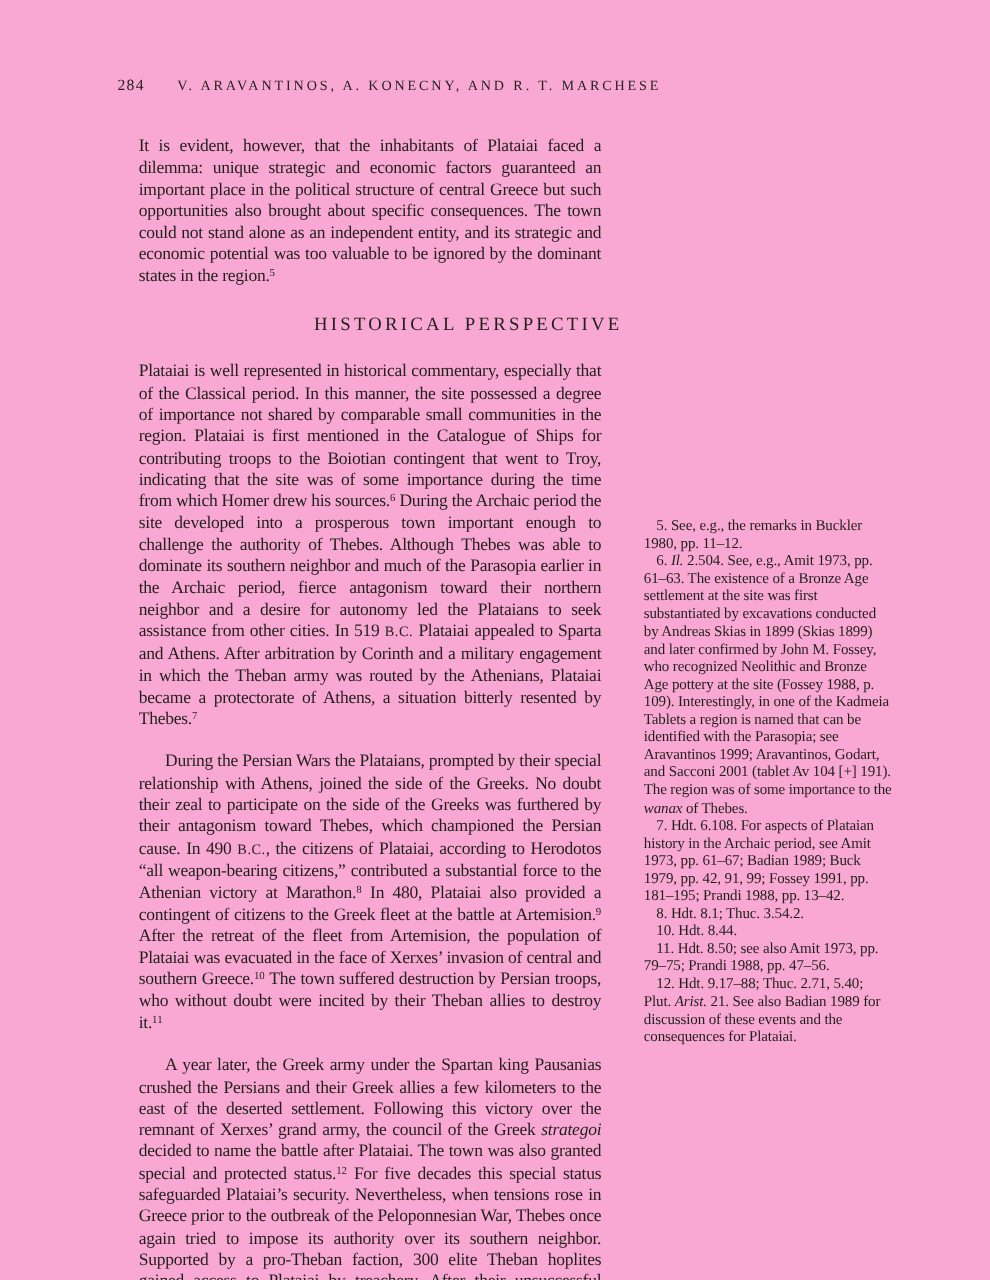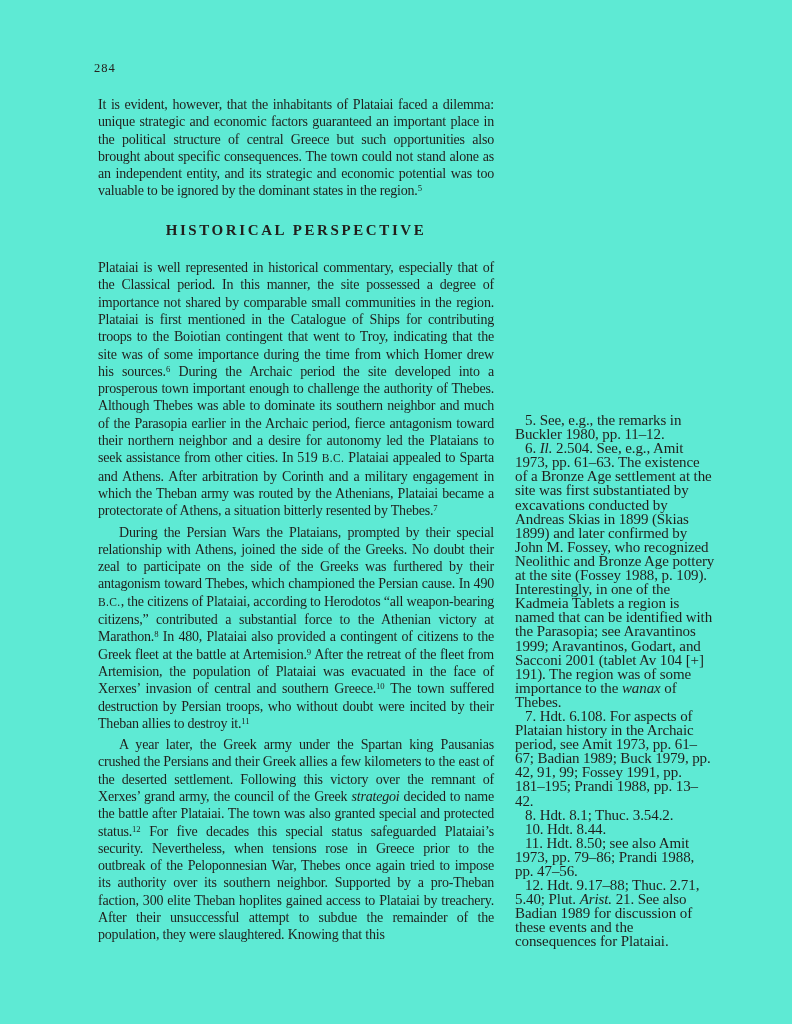--- a/index.html
+++ b/index.html
@@ -4,21 +4,21 @@
 <style>
   html, body {
     margin: 0;
     padding: 0;
     background: #ffffff;
   }
   .page {
     position: relative;
     width: 792px;
     height: 1024px;
-    background: #5eead4;
+    background: #f9a8d4;
     font-family: "Liberation Serif", "DejaVu Serif", serif;
     color: #211f1c;
     overflow: hidden;
   }
   .running-header {
     position: absolute;
     top: 61px;
     left: 94px;
     display: flex;
     align-items: baseline;
@@ -39,39 +39,39 @@
     position: absolute;
     left: 94px;
     top: 92px;
     width: 404px;
     font-size: 14px;
     line-height: 17.3px;
     text-align: justify;
     letter-spacing: -0.2px;
   }
   .para {
-    margin: 4px;
+    margin: 17px;
     padding: 0;
   }
   .para.indent {
     text-indent: 21px;
   }
   .section-heading {
     font-size: 15px;
-    font-weight: bold;
+    font-weight: normal;
     letter-spacing: 2.6px;
     margin: 22px 0 20px 0;
-    text-align: center;
+    text-align: right;
   }
   .footnote-column {
     position: absolute;
     left: 515px;
     top: 413px;
     width: 200px;
-    font-size: 15px;
+    font-size: 12px;
     line-height: 14.1px;
     text-align: left;
     letter-spacing: -0.1px;
   }
   .footnote {
     margin: 0;
     padding: 0;
     text-indent: 10px;
   }
   .i { font-style: italic; text-align: right; }
@@ -87,33 +87,34 @@
     font-family: Liberation Serif, serif;
   }
 </style>
 </head>
 <body>
 
 <div class="page">
 
   <header class="running-header">
     <span class="pagenum">284</span>
+    <span class="running-head">V. ARAVANTINOS, A. KONECNY, AND R. T. MARCHESE</span>
   </header>
 
   <main class="text-column">
     <p class="para"><span>It is evident, however, that the inhabitants of Plataiai faced a dilemma: unique strategic and economic factors guaranteed an important place in the political structure of central Greece but such opportunities also brought about specific consequences. The town could not stand alone as an independent entity, and its strategic and economic potential was too valuable to be ignored by the dominant states in the region.</span><span class="sup">5</span></p>
     <h2 class="section-heading">HISTORICAL PERSPECTIVE</h2>
     <p class="para"><span>Plataiai is well represented in historical commentary, especially that of the Classical period. In this manner, the site possessed a degree of importance not shared by comparable small communities in the region. Plataiai is first mentioned in the Catalogue of Ships for contributing troops to the Boiotian contingent that went to Troy, indicating that the site was of some importance during the time from which Homer drew his sources.</span><span class="sup">6</span><span> During the Archaic period the site developed into a prosperous town important enough to challenge the authority of Thebes. Although Thebes was able to dominate its southern neighbor and much of the Parasopia earlier in the Archaic period, fierce antagonism toward their northern neighbor and a desire for autonomy led the Plataians to seek assistance from other cities. In 519 </span><span class="sc">B.C.</span><span> Plataiai appealed to Sparta and Athens. After arbitration by Corinth and a military engagement in which the Theban army was routed by the Athenians, Plataiai became a protectorate of Athens, a situation bitterly resented by Thebes.</span><span class="sup">7</span></p>
     <p class="para indent"><span>During the Persian Wars the Plataians, prompted by their special relationship with Athens, joined the side of the Greeks. No doubt their zeal to participate on the side of the Greeks was furthered by their antagonism toward Thebes, which championed the Persian cause. In 490 </span><span class="sc">B.C.</span><span>, the citizens of Plataiai, according to Herodotos “all weapon-bearing citizens,” contributed a substantial force to the Athenian victory at Marathon.</span><span class="sup">8</span><span> In 480, Plataiai also provided a contingent of citizens to the Greek fleet at the battle at Artemision.</span><span class="sup">9</span><span> After the retreat of the fleet from Artemision, the population of Plataiai was evacuated in the face of Xerxes’ invasion of central and southern Greece.</span><span class="sup">10</span><span> The town suffered destruction by Persian troops, who without doubt were incited by their Theban allies to destroy it.</span><span class="sup">11</span></p>
     <p class="para indent"><span>A year later, the Greek army under the Spartan king Pausanias crushed the Persians and their Greek allies a few kilometers to the east of the deserted settlement. Following this victory over the remnant of Xerxes’ grand army, the council of the Greek </span><span class="i">strategoi</span><span> decided to name the battle after Plataiai. The town was also granted special and protected status.</span><span class="sup">12</span><span> For five decades this special status safeguarded Plataiai’s security. Nevertheless, when tensions rose in Greece prior to the outbreak of the Peloponnesian War, Thebes once again tried to impose its authority over its southern neighbor. Supported by a pro-Theban faction, 300 elite Theban hoplites gained access to Plataiai by treachery. After their unsuccessful attempt to subdue the remainder of the population, they were slaughtered. Knowing that this</span></p>
   </main>
 
   <aside class="footnote-column">
     <p class="footnote"><span>5. See, e.g., the remarks in Buckler 1980, pp. 11–12.</span></p>
     <p class="footnote"><span>6. </span><span class="i">Il.</span><span> 2.504. See, e.g., Amit 1973, pp. 61–63. The existence of a Bronze Age settlement at the site was first substantiated by excavations conducted by Andreas Skias in 1899 (Skias 1899) and later confirmed by John M. Fossey, who recognized Neolithic and Bronze Age pottery at the site (Fossey 1988, p. 109). Interestingly, in one of the Kadmeia Tablets a region is named that can be identified with the Parasopia; see Aravantinos 1999; Aravantinos, Godart, and Sacconi 2001 (tablet Av 104 [+] 191). The region was of some importance to the </span><span class="i">wanax</span><span> of Thebes.</span></p>
     <p class="footnote"><span>7. Hdt. 6.108. For aspects of Plataian history in the Archaic period, see Amit 1973, pp. 61–67; Badian 1989; Buck 1979, pp. 42, 91, 99; Fossey 1991, pp. 181–195; Prandi 1988, pp. 13–42.</span></p>
     <p class="footnote"><span>8. Hdt. 8.1; Thuc. 3.54.2.</span></p>
     <p class="footnote"><span>10. Hdt. 8.44.</span></p>
-    <p class="footnote"><span>11. Hdt. 8.50; see also Amit 1973, pp. 79–86; Prandi 1988, pp. 47–56.</span></p>
+    <p class="footnote"><span>11. Hdt. 8.50; see also Amit 1973, pp. 79–75; Prandi 1988, pp. 47–56.</span></p>
     <p class="footnote"><span>12. Hdt. 9.17–88; Thuc. 2.71, 5.40; Plut. </span><span class="i">Arist.</span><span> 21. See also Badian 1989 for discussion of these events and the consequences for Plataiai.</span></p>
   </aside>
 
 </div>
 
 </body></html>

